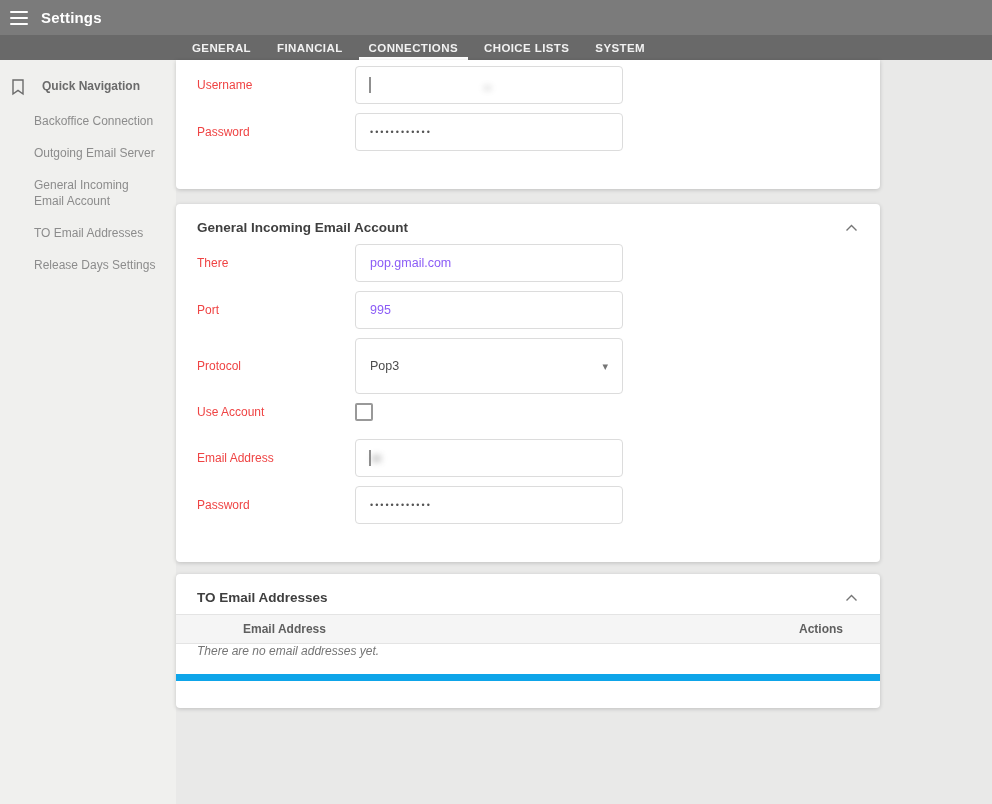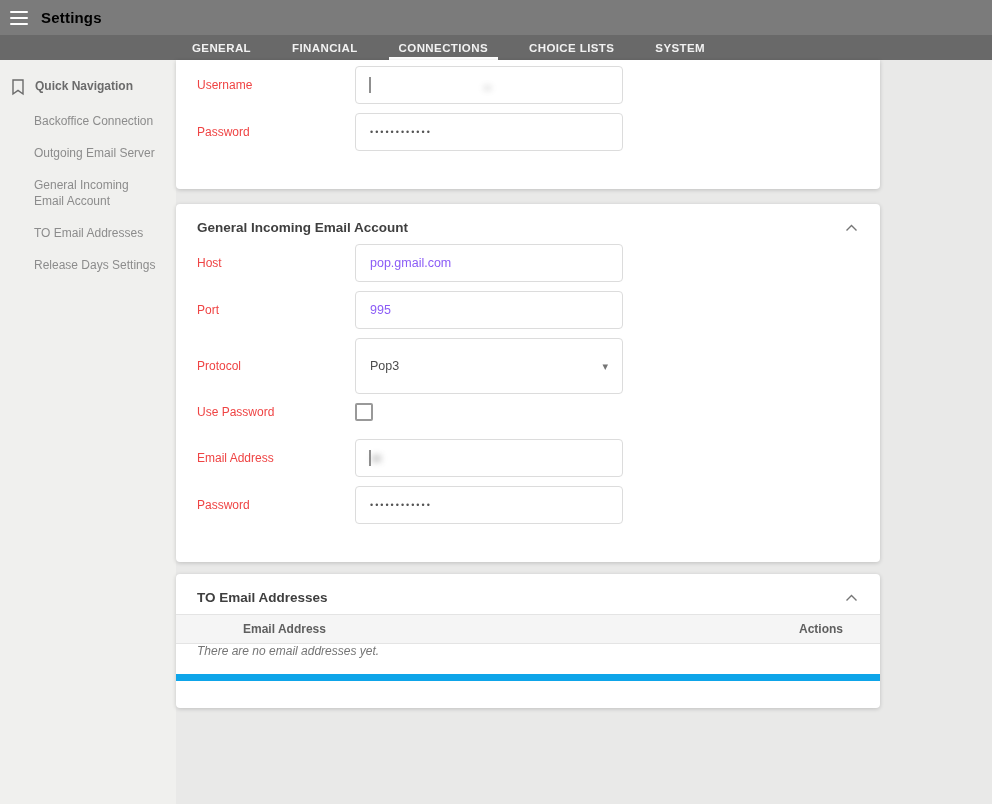--- a/index.html
+++ b/index.html
@@ -2,31 +2,31 @@
 <html><head>
 <meta charset="utf-8">
 <style>
   * { margin:0; padding:0; box-sizing:border-box; }
   html,body { width:992px; height:804px; font-family:"Liberation Sans", sans-serif; background:#e9e9e8; overflow:hidden; }
 
   
   .topbar { height:35px; background:#7b7b7b; display:flex; align-items:center; padding-left:10px; }
   .hamburger { width:18px; height:14px; display:flex; flex-direction:column; justify-content:space-between; cursor:pointer; }
   .hamburger span { display:block; height:2px; background:#ffffff; border-radius:1px; }
-  .topbar-title { color:#000000; font-size:15px; font-weight:bold; margin-left:13px; letter-spacing:0.2px; }
+  .topbar-title { color:#ffffff; font-size:15px; font-weight:bold; margin-left:13px; letter-spacing:0.2px; }
 
   
-  .tabbar { height:25px; background:#696969; display:flex; padding-left:182px; gap:21px; }
+  .tabbar { height:25px; background:#696969; display:flex; padding-left:182px; gap:6px; }
   .tab { color:#f2f2f2; font-size:11.5px; font-weight:bold; letter-spacing:0.4px; padding:0 10px; display:flex; align-items:center; border-bottom:3px solid transparent; padding-top:3px; cursor:pointer; }
   .tab.active { border-bottom-color:#ffffff; }
 
   
   .content { display:flex; height:744px; background:#e9e9e8; }
   .sidebar { width:176px; background:#f0f0ee; padding-top:19px; flex-shrink:0; }
-  .qn-header { display:flex; align-items:flex-start; padding-left:10px; margin-bottom:17px; }
+  .qn-header { display:flex; align-items:flex-start; padding-left:10px; margin-bottom:17px;gap:7px; }
   .qn-header svg { flex-shrink:0; margin-top:-1px; }
   .qn-title { font-size:12px; font-weight:bold; color:#6b6b6b; margin-left:9px; }
   .qn-item { font-size:12px; color:#8c8c8c; margin-left:34px; margin-right:14px; line-height:16px; margin-bottom:16px; cursor:pointer; }
 
   .main { width:704px; padding-bottom:8px; }
 
   .card { background:#ffffff; border-radius:4px; box-shadow:0 1px 4px rgba(0,0,0,0.18); }
   .card1 { border-top-left-radius:0; border-top-right-radius:0; padding-top:6px; padding-bottom:38px; }
   .card2 { margin-top:15px; padding-top:16px; padding-bottom:38px; }
   .card3 { margin-top:12px; padding-top:16px; }
@@ -125,21 +125,21 @@
       <div class="card-header">
         <div class="card-title">General Incoming Email Account</div>
         <div class="collapse-btn">
           <svg width="13" height="8" viewBox="0 0 13 8">
             <polyline points="1.5,6.5 6.5,1.5 11.5,6.5" fill="none" stroke="#757575" stroke-width="1.4"></polyline>
           </svg>
         </div>
       </div>
 
       <div class="field-row">
-        <div class="field-label">Host</div>
+        <div class="field-label">There</div>
         <div class="input-wrap">
           <input class="tf" type="text" value="pop.gmail.com" style="">
         </div>
       </div>
 
       <div class="field-row">
         <div class="field-label">Port</div>
         <div class="input-wrap">
           <input class="tf" type="text" value="995" style="">
         </div>
@@ -147,21 +147,21 @@
 
       <div class="field-row">
         <div class="field-label">Protocol</div>
         <div class="select-box">
           <span>Pop3</span>
           <span class="select-arrow">▾</span>
         </div>
       </div>
 
       <div class="field-row cb-row">
-        <div class="field-label">Use Password</div>
+        <div class="field-label">Use Account</div>
         <div class="checkbox">
           
         </div>
       </div>
 
 
       <div class="field-row row-gap-after-cb">
         <div class="field-label">Email Address</div>
         <div class="input-wrap">
           <input class="tf" type="text" value="" style="">

